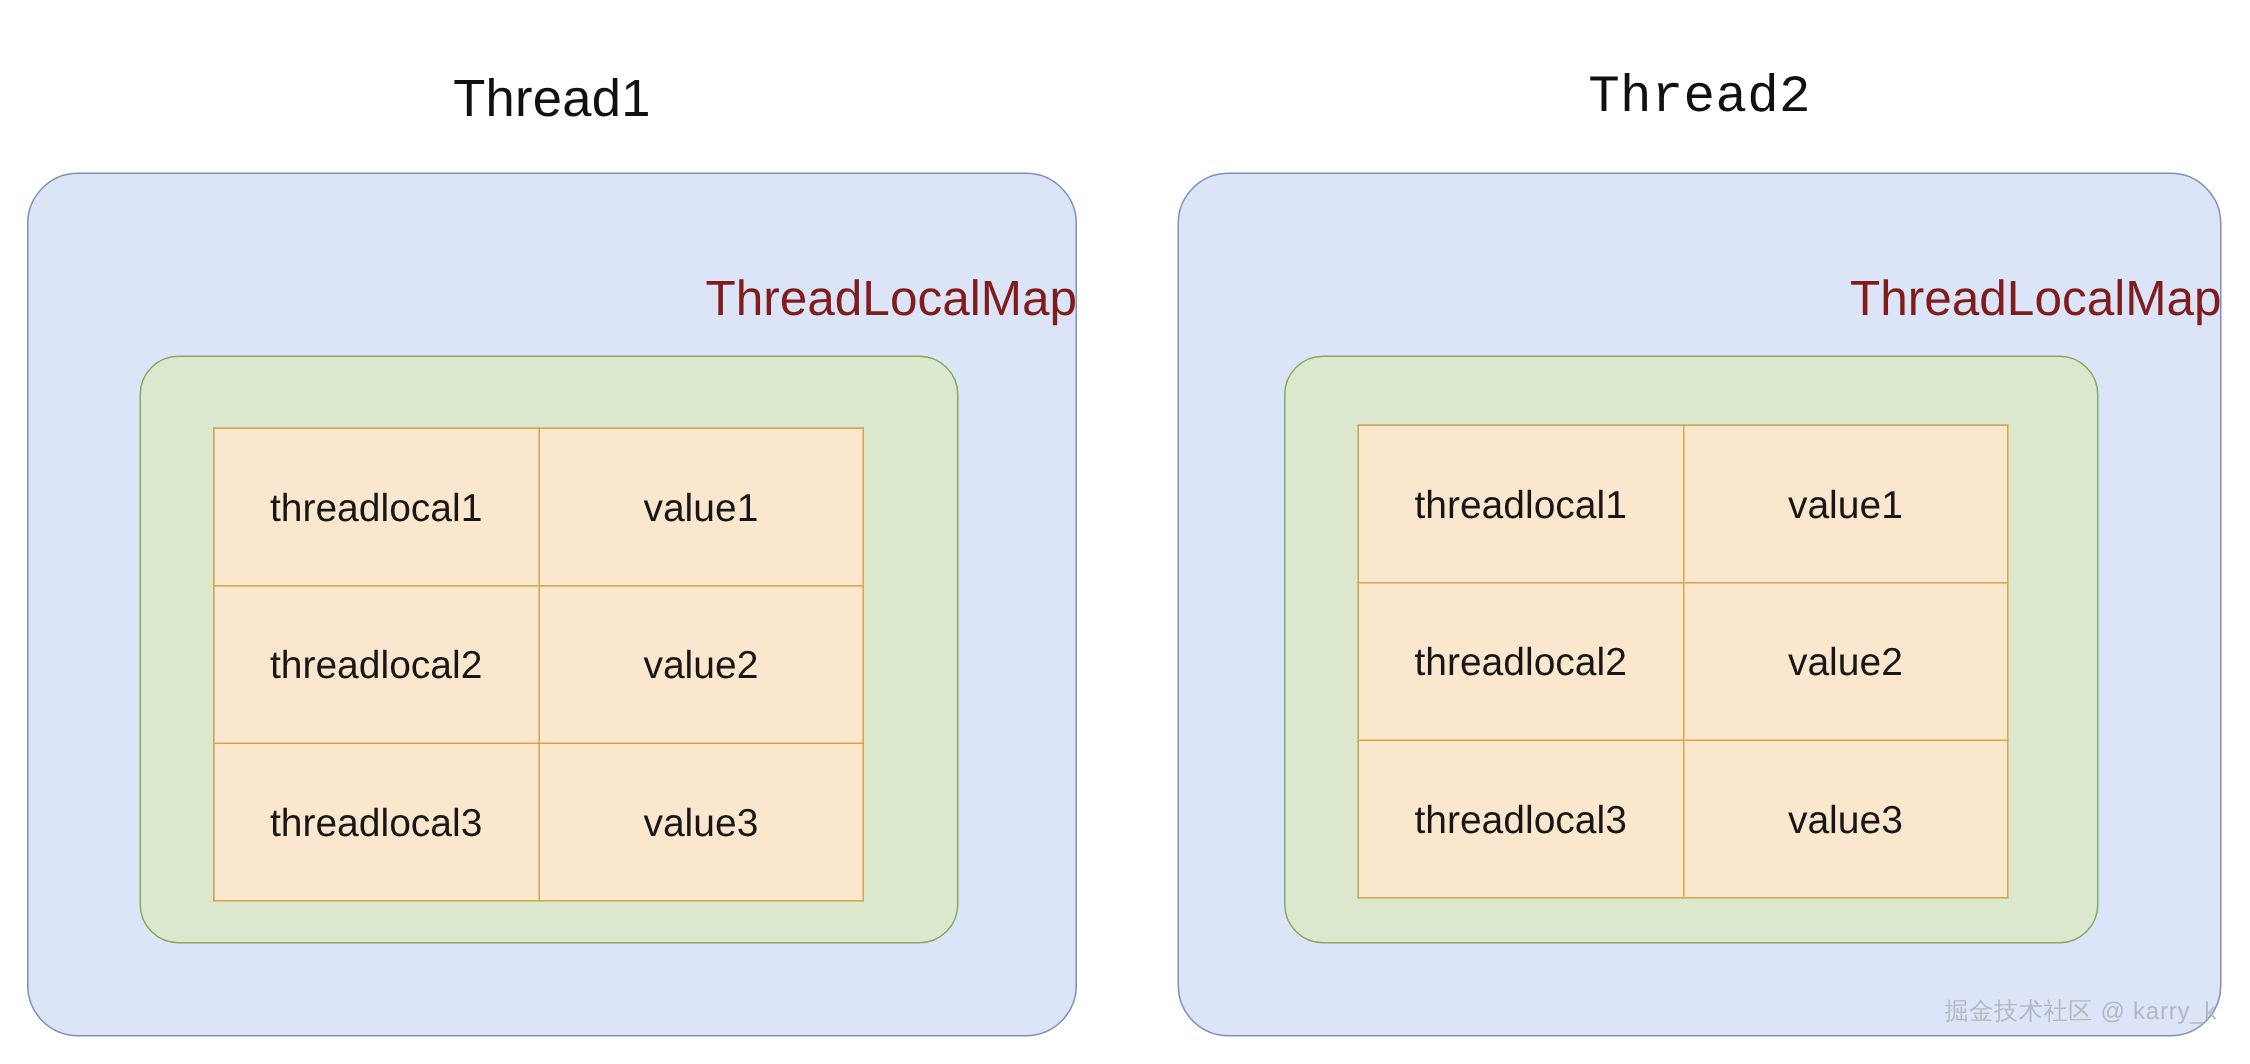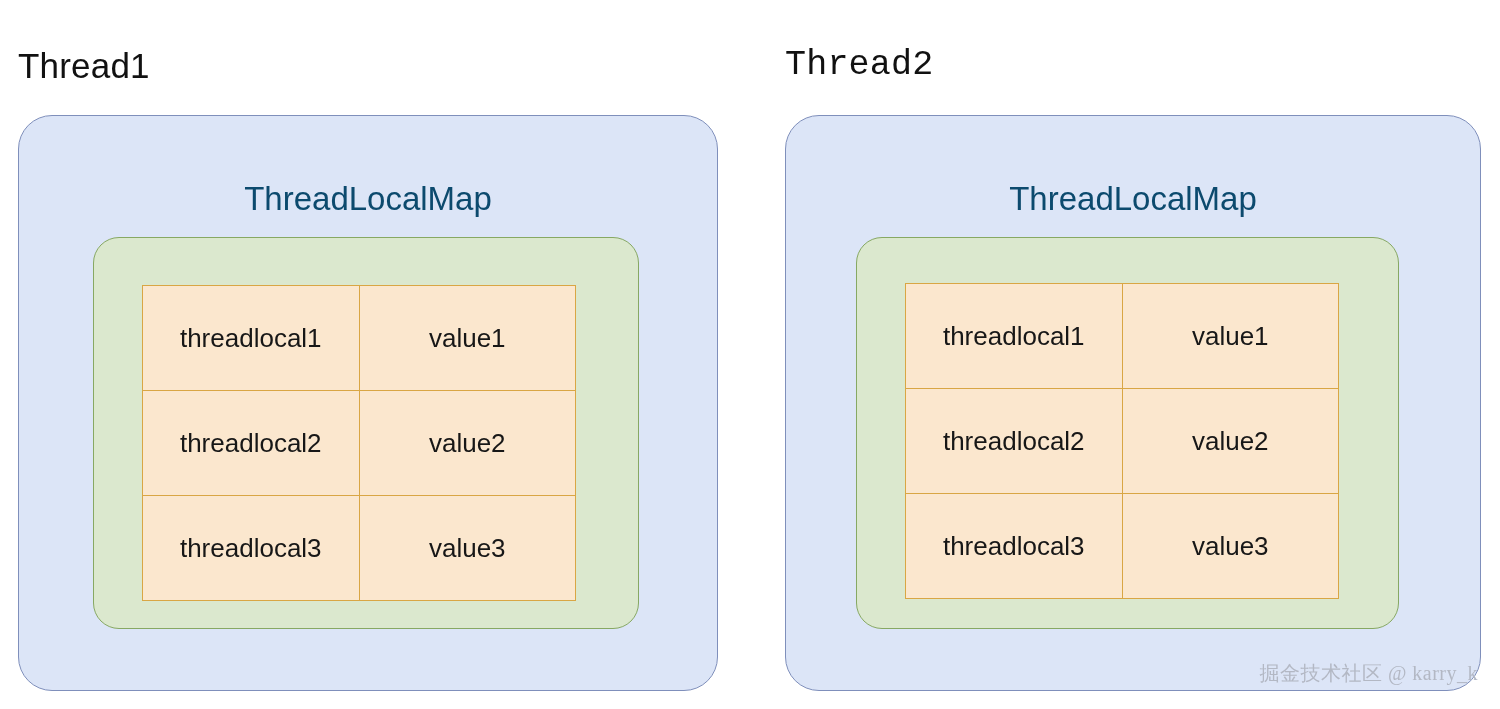--- a/index.html
+++ b/index.html
@@ -33,32 +33,33 @@
   .thread-panel.p2 { left: 785px; top: 115px; width: 696px; height: 576px; }
 
   
   .thread-title {
     position: absolute;
     top: 48px;
     font-size: 35px;
     line-height: 1;
     letter-spacing: 0.2px;
     color: #111111;
+    text-align: center;
     white-space: nowrap;
   }
   .thread-title.t1 { left: 18px;  width: 700px; }
   .thread-title.t2 { left: 785px; width: 696px; font-family: Liberation Mono, monospace; }
 
   
   .map-title {
     position: absolute;
     font-size: 33px;
     line-height: 1;
-    color: #0c4a6e;
-    text-align: center;
+    color: #7f1d1d;
+    text-align: right;
     white-space: nowrap;
   }
   .map-title.m1 { left: 18px;  top: 182px; width: 700px; }
   .map-title.m2 { left: 785px; top: 182px; width: 696px; }
 
   
   .map-box {
     position: absolute;
     background: #dbe8ce;
     border: 1.6px solid #87a863;
@@ -89,27 +90,26 @@
     height: 104px;
     padding: 0;
     white-space: nowrap;
   }
 
   
   .watermark {
     position: absolute;
     right: 22px;
     bottom: 26px;
-    font-size: 20px;
+    font-size: 16px;
     line-height: 1;
     color: #b3b8c4;
     white-space: nowrap;
     letter-spacing: 0.5px;
     pointer-events: none;
-    font-family: Liberation Serif, serif;
   }
 </style>
 </head>
 <body>
 
 <div class="canvas">
 
   <div class="thread-title t1">Thread1</div>
 
   <div class="thread-panel p1"></div>

